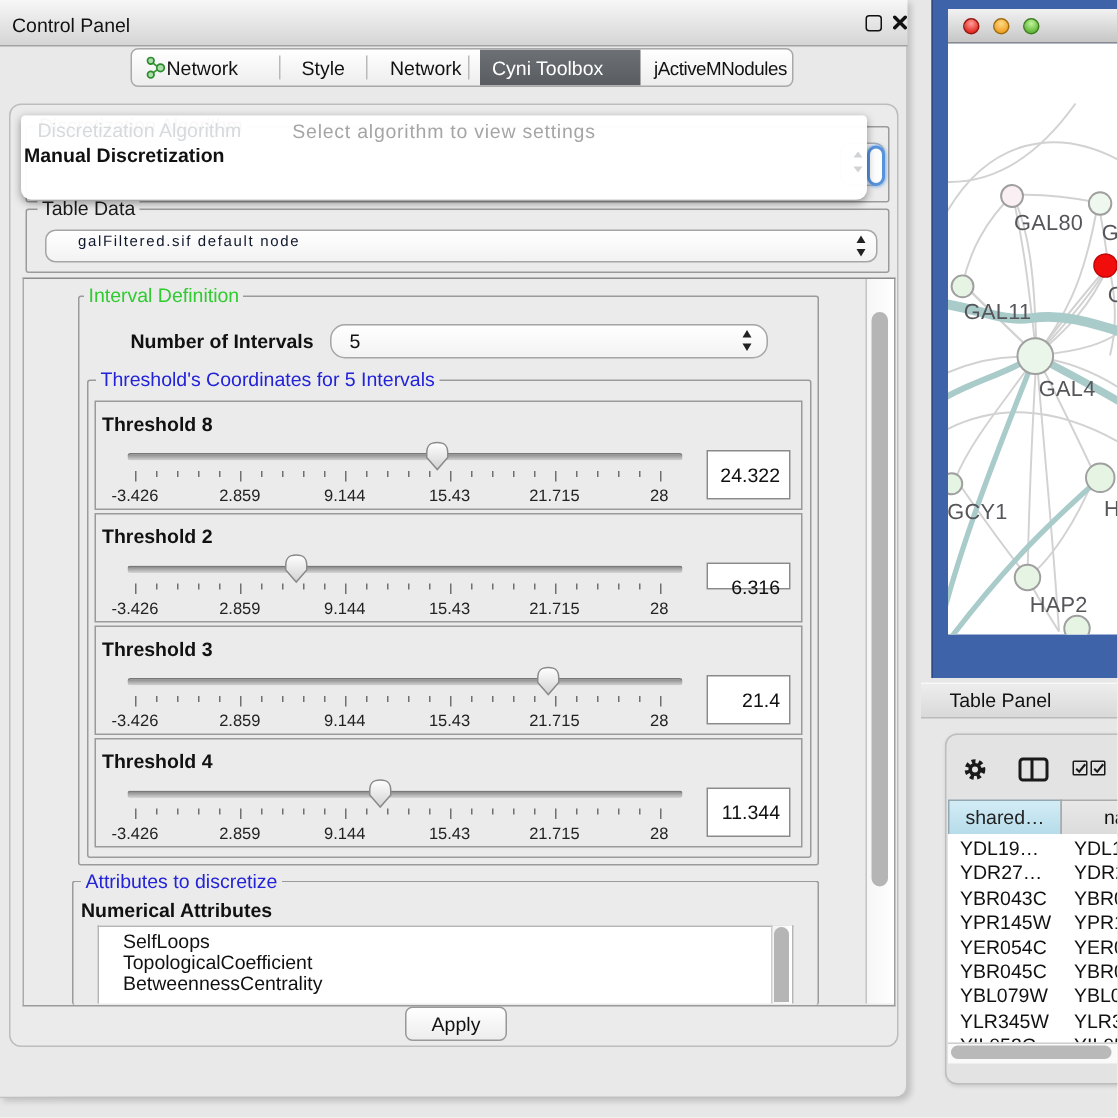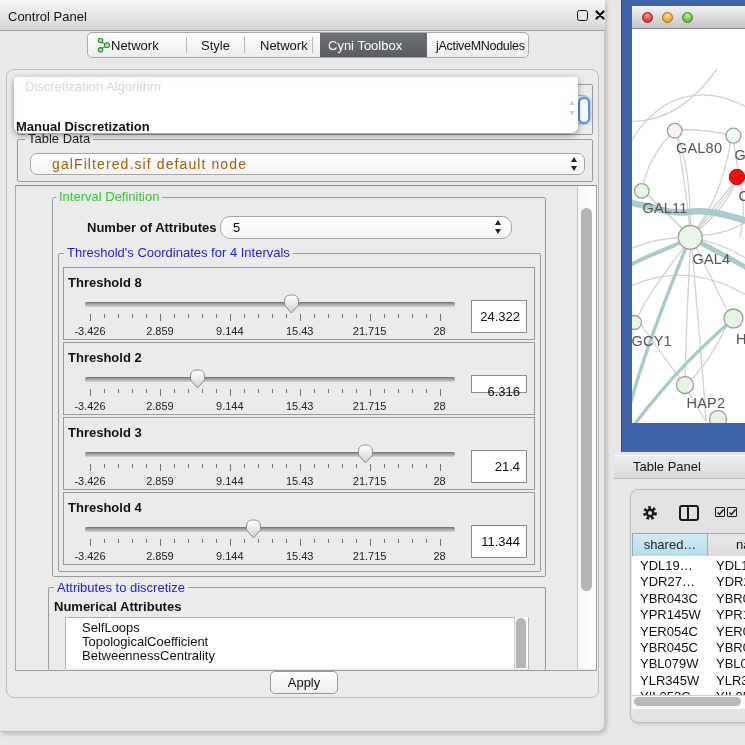--- a/index.html
+++ b/index.html
@@ -46,35 +46,35 @@
 <div class="abs" style="left:348px;top:6px;font-size:12.5px;letter-spacing:-0.3px;color:#111;white-space:nowrap;">jActiveMNodules</div>
 </div>
 <div class="abs" style="left:6px;top:69px;width:591px;height:627px;background:#ebebeb;border:1px solid #bdbdbd;border-radius:8px;"></div>
 <div class="gb" style="left:17px;top:84px;width:574px;height:49px;"></div>
 <div class="gblab" style="left:23px;top:77px;color:#222;">Discretization Algorithm</div>
 <div class="abs" style="left:560px;top:95px;width:28px;height:27px;background:#fff;border:1px solid #b0b0b0;border-radius:7px;"></div>
 <div class="abs" style="left:578px;top:97px;width:8px;height:23px;background:#fdfdfd;border:2.5px solid #5593dd;border-radius:6px;box-shadow:0 0 2px 1px rgba(90,150,220,0.55);"></div>
 <div class="gb" style="left:17px;top:139px;width:574px;height:41px;"></div>
 <div class="gblab" style="left:25px;top:132px;color:#1a1a1a;">Table Data</div>
 <div class="combo" style="left:30px;top:153px;width:553px;height:20px;border-radius:7px;"></div>
-<div class="abs" style="left:52px;top:156px;font-size:14px;letter-spacing:1.1px;color:#a16207;white-space:nowrap;">galFiltered.sif default node</div>
+<div class="abs" style="left:52px;top:156px;font-size:10px;letter-spacing:1.1px;color:#0f172a;white-space:nowrap;">galFiltered.sif default node</div>
 <div class="arrup" style="left:571px;top:157px;border-left-width:3.5px;border-right-width:3.5px;border-bottom-width:5px;"></div>
 <div class="arrdn" style="left:571px;top:166px;border-left-width:3.5px;border-right-width:3.5px;border-top-width:5px;"></div>
 <div class="abs" style="left:15px;top:185px;width:580px;height:484px;background:#ebebeb;border-top:1px solid #8c8c8c;border-left:1px solid #ababab;border-right:1px solid #9f9f9f;border-bottom:1px solid #9a9a9a;overflow:hidden;"></div>
 <div class="abs" style="left:577px;top:186px;width:18px;height:483px;background:linear-gradient(to right,#f6f6f6,#ffffff);border-left:1px solid #c4c4c4;"></div>
 <div class="abs" style="left:581px;top:208px;width:11px;height:383px;background:#b5b5b5;border-radius:6px;"></div>
 <div class="gb" style="left:52px;top:197px;width:492px;height:378px;"></div>
 <div class="gblab" style="left:56px;top:190px;color:#2fcb2f;">Interval Definition</div>
-<div class="abs t13 b" style="left:87px;top:220px;">Number of Attributes</div>
+<div class="abs t13 b" style="left:87px;top:220px;">Number of Intervals</div>
 <div class="combo" style="left:220px;top:216px;width:290px;height:21px;border-radius:10px;"></div>
 <div class="abs t13" style="left:233px;top:220px;">5</div>
 <div class="arrup" style="left:495px;top:220px;border-left-width:3.5px;border-right-width:3.5px;border-bottom-width:5px;"></div>
 <div class="arrdn" style="left:495px;top:229px;border-left-width:3.5px;border-right-width:3.5px;border-top-width:5px;"></div>
 <div class="gb" style="left:58px;top:253px;width:481px;height:317px;"></div>
-<div class="gblab" style="left:64px;top:246px;color:#2222d8;">Threshold's Coordinates for 4 Intervals</div>
+<div class="gblab" style="left:64px;top:246px;color:#2222d8;">Threshold's Coordinates for 5 Intervals</div>
 <div class="thrbox" style="left:63px;top:267px;width:470px;height:71px;"></div>
 <div class="abs t13 b" style="left:68px;top:275px;">Threshold 8</div>
 <div class="track" style="left:85px;top:302px;width:370px;"></div>
 <div class="tick" style="left:90.0px;top:314px;height:7px;"></div>
 <div class="tick" style="left:104.0px;top:314px;height:4px;"></div>
 <div class="tick" style="left:118.0px;top:314px;height:4px;"></div>
 <div class="tick" style="left:131.9px;top:314px;height:4px;"></div>
 <div class="tick" style="left:145.9px;top:314px;height:4px;"></div>
 <div class="tick" style="left:159.9px;top:314px;height:7px;"></div>
 <div class="tick" style="left:173.9px;top:314px;height:4px;"></div>
@@ -255,21 +255,22 @@
 <div class="abs t13" style="left:82px;top:620px;">SelfLoops</div>
 <div class="abs t13" style="left:82px;top:634px;">TopologicalCoefficient</div>
 <div class="abs t13" style="left:82px;top:648px;">BetweennessCentrality</div>
 <div class="abs" style="left:514px;top:617px;width:13px;height:52px;background:linear-gradient(to right,#f2f2f2,#fff);border-left:1px solid #ccc;"></div>
 <div class="abs" style="left:516px;top:618px;width:10px;height:50px;background:#b5b5b5;border-radius:5px 5px 0 0;"></div>
 <div class="abs" style="left:270px;top:671px;width:66px;height:21px;background:linear-gradient(#ffffff,#ededed);border:1px solid #999;border-radius:5px;text-align:center;line-height:21px;font-size:13px;color:#111;">Apply</div>
 <div class="abs" style="left:14px;top:77px;width:564px;height:56px;background:rgba(255,255,255,0.97);border-radius:3px 3px 7px 7px;box-shadow:0 2px 6px rgba(0,0,0,0.4);"></div>
 <div class="abs" style="left:25px;top:79px;font-size:13px;color:#d6dadd;white-space:nowrap;">Discretization Algorithm</div>
 <div class="arrup" style="left:569px;top:101px;border-left-width:3.5px;border-right-width:3.5px;border-bottom-width:4.5px;border-bottom-color:#cfd3d6;"></div>
 <div class="arrdn" style="left:569px;top:111px;border-left-width:3.5px;border-right-width:3.5px;border-top-width:4.5px;border-top-color:#cfd3d6;"></div>
-<div class="abs t13 b" style="left:16px;top:119px;">Manual Discretization</div>
+<div class="abs" style="left:14px;top:80px;width:564px;height:19px;text-align:center;font-size:13px;letter-spacing:0.5px;color:#a5a5a5;white-space:nowrap;">Select algorithm to view settings</div>
+<div class="abs t13 b" style="left:16px;top:96px;">Manual Discretization</div>
 <div class="abs" style="left:621px;top:0;width:124px;height:452px;background:#3e63a9;border-left:1px solid #2c4a85;"></div>
 <div class="abs" style="left:632px;top:6px;width:113px;height:22px;background:linear-gradient(#f2f2f2,#c6c6c6);border-bottom:1px solid #8a8a8a;"></div>
 <div class="abs" style="left:642px;top:12px;width:9px;height:9px;border-radius:50%;background:radial-gradient(circle at 50% 30%, #ff9d99, #e33229 70%);border:1px solid #991510;"></div>
 <div class="abs" style="left:662px;top:12px;width:9px;height:9px;border-radius:50%;background:radial-gradient(circle at 50% 30%, #ffd984, #efa42c 70%);border:1px solid #a06c0d;"></div>
 <div class="abs" style="left:682px;top:12px;width:9px;height:9px;border-radius:50%;background:radial-gradient(circle at 50% 30%, #c0f598, #67ba40 70%);border:1px solid #3c8020;"></div>
 <svg class="abs" style="left:632px;top:29px;background:#ffffff;" width="113" height="394" viewBox="0 0 113 394">
 <g fill="none" stroke="#d2d2d2" stroke-width="1.3">
 <path d="M -6,122 C 25,60 75,55 118,80"></path>
 <path d="M -6,92 C 30,95 60,75 85,40"></path>
 <path d="M -6,222 C 40,200 80,207 118,232"></path>

